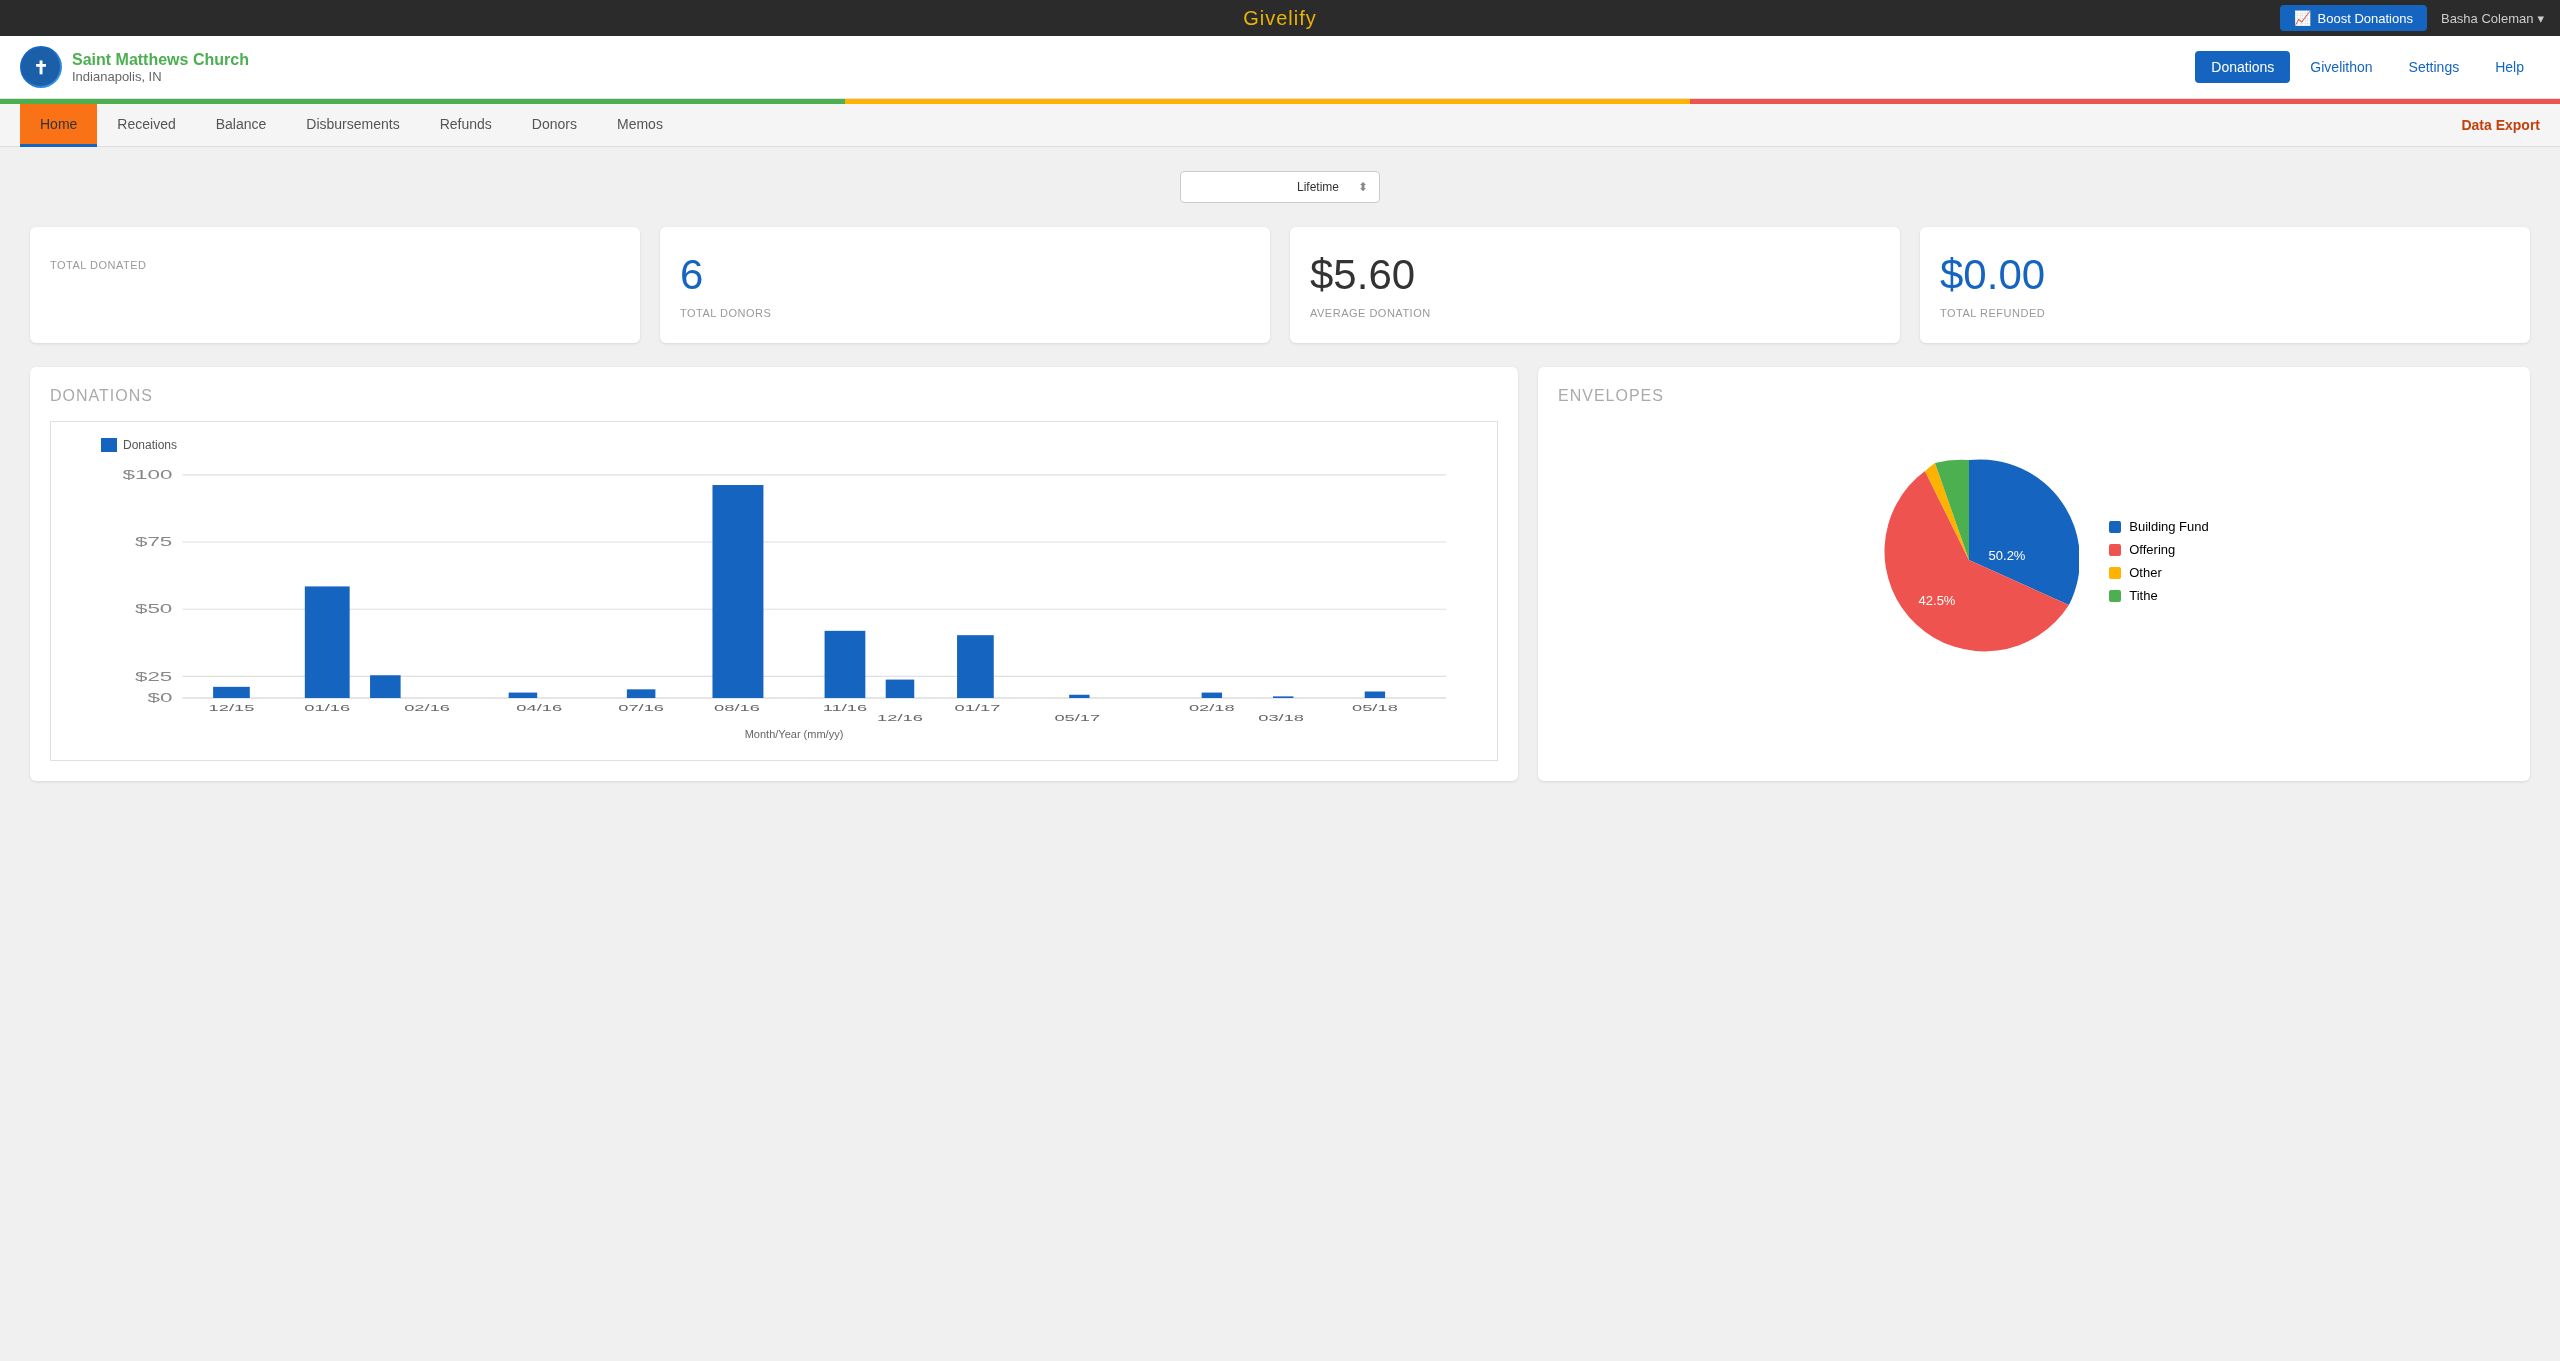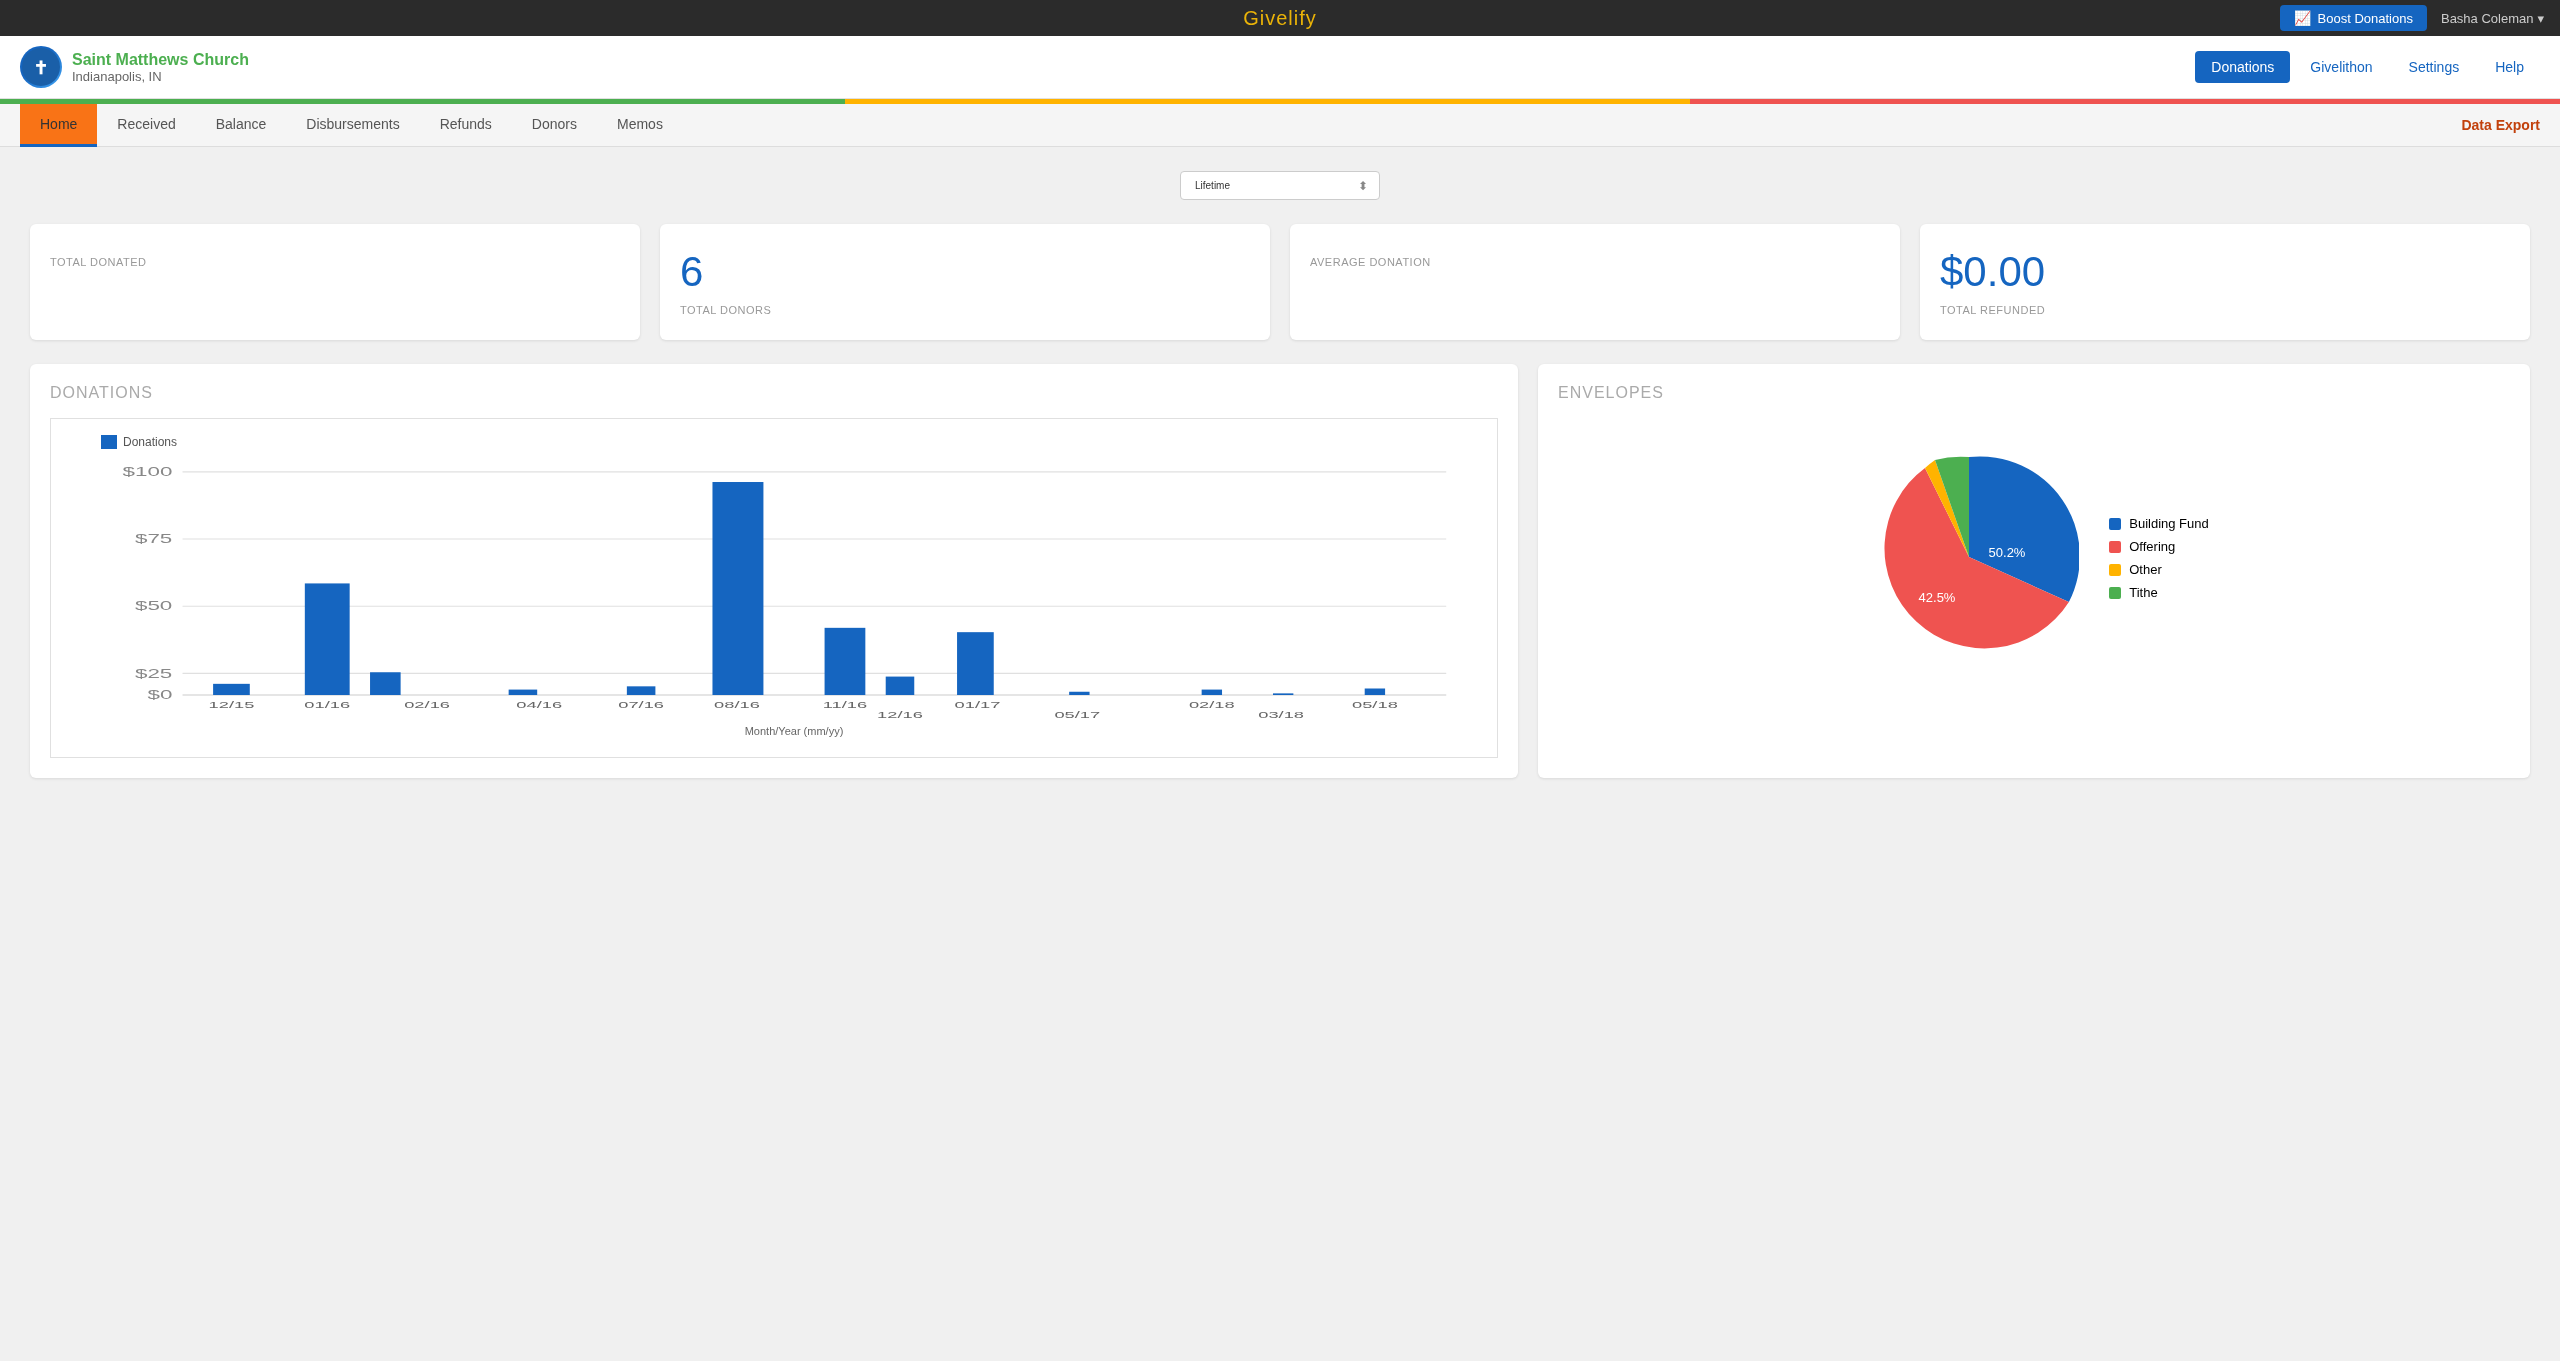--- a/index.html
+++ b/index.html
@@ -134,29 +134,30 @@
     }
 
     
     .period-selector-wrap {
       display: flex;
       justify-content: center;
       margin-bottom: 24px;
     }
     .period-selector {
       padding: 8px 40px 8px 14px;
-      font-size: 10px;
+      font-size: 12px;
       border: 1px solid #ccc;
       border-radius: 4px;
       background: #fff;
       appearance: none;
       -webkit-appearance: none;
       cursor: pointer;
       min-width: 200px;
       color: #333;
+      text-align: right;
     }
     .period-selector-container {
       position: relative;
       display: inline-block;
     }
     .period-selector-container::after {
       content: '⬍';
       position: absolute;
       right: 12px;
       top: 50%;
@@ -332,20 +333,21 @@
 
   <div class="stats-row">
     <div class="stat-card">
       <div class="stat-label">TOTAL DONATED</div>
     </div>
     <div class="stat-card">
       <div class="stat-value-blue">6</div>
       <div class="stat-label">TOTAL DONORS</div>
     </div>
     <div class="stat-card">
+      <div class="stat-value-dark">$5.60</div>
       <div class="stat-label">AVERAGE DONATION</div>
     </div>
     <div class="stat-card">
       <div class="stat-value-blue">$0.00</div>
       <div class="stat-label">TOTAL REFUNDED</div>
     </div>
   </div>
 
   <div class="charts-row">
 

